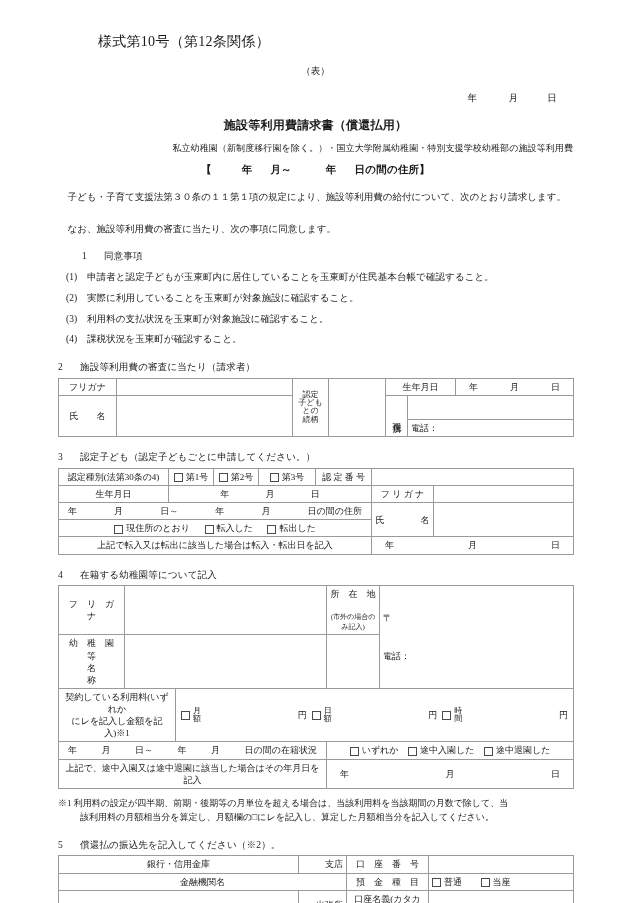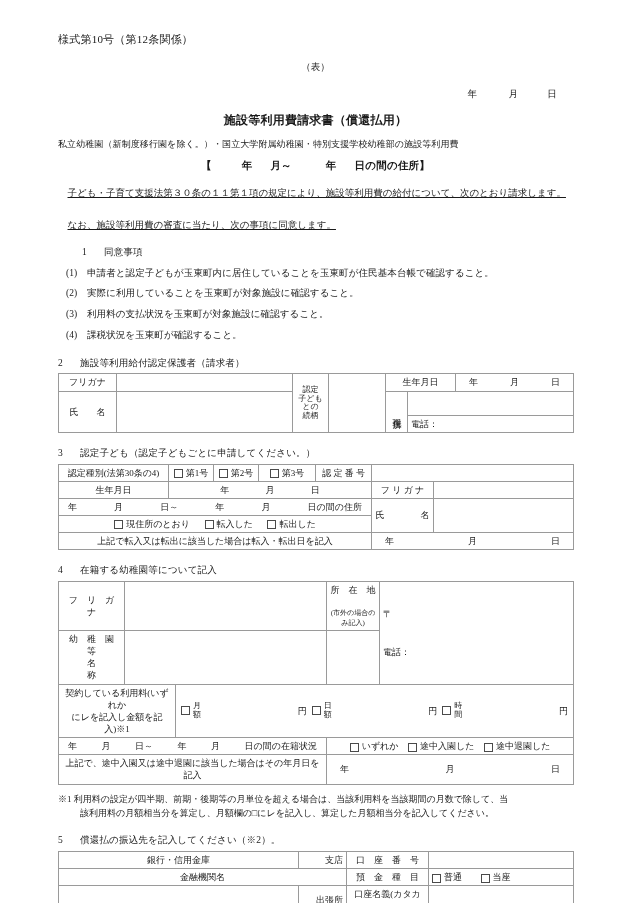--- a/index.html
+++ b/index.html
@@ -25,21 +25,21 @@
     box-sizing: border-box;
   }
   .inner {
     position: absolute;
     left: 58px;
     top: 32px;
     width: 515px;
   }
 
   
-  .form-no { font-size: 11px; letter-spacing: .02em; }
+  .form-no { font-size: 14px; letter-spacing: .02em; margin-left: 40px; }
   .omote {
     text-align: center;
     font-size: 9.5px;
     margin-top: 13px;
   }
   .date-line {
     text-align: right;
     font-size: 9.5px;
     margin-top: 13px;
     padding-right: 16px;
@@ -58,42 +58,41 @@
   .addressee .sama { display:inline-block; margin-left: 14px; }
 
   .doc-title {
     text-align: center;
     font-size: 12px;
     font-weight: bold;
     margin-top: 11px;
     letter-spacing: .02em;
   }
   .doc-sub {
-    text-align: left;
+    text-align: right;
     font-size: 9px;
     margin-top: 8px;
     letter-spacing: .01em;
   }
   .doc-period {
     text-align: center;
     font-size: 10.5px;
     font-weight: bold;
     margin-top: 7px;
     letter-spacing: .02em;
   }
   .doc-period .sp { display:inline-block; width: 30px; }
   .doc-period .sp-s { display:inline-block; width: 18px; }
   .doc-period .sp-m { display:inline-block; width: 34px; }
 
   .para {
     margin-top: 13px;
     font-size: 9.5px;
     line-height: 1.62;
     text-align: justify;
-    text-decoration: underline;
   }
   .para.indent { text-indent: 1em; }
 
   .sec-head {
     margin-top: 13px;
     font-size: 9.5px;
     letter-spacing: .02em;
     margin-left: 24px;
   }
   .sec-head .num { display:inline-block; width: 22px; }
@@ -216,21 +215,21 @@
 
   <div class="sec-head">
     <span class="num">1</span><span>同意事項</span>
   </div>
   <div class="agree-item">(1)　申請者と認定子どもが玉東町内に居住していることを玉東町が住民基本台帳で確認すること。</div>
   <div class="agree-item">(2)　実際に利用していることを玉東町が対象施設に確認すること。</div>
   <div class="agree-item">(3)　利用料の支払状況を玉東町が対象施設に確認すること。</div>
   <div class="agree-item">(4)　課税状況を玉東町が確認すること。</div>
 
   <div class="tbl-head">
-    <span class="num">2</span><span>施設等利用給付認定保護者（請求者）</span>
+    <span class="num">2</span><span>施設等利用費の審査に当たり（請求者）</span>
   </div>
 
   <table class="form">
     <colgroup>
       <col style="width:58px">
           <col style="width:176px">
           <col style="width:36px">
       <col style="width:57px">
           <col style="width:22px">
           <col style="width:48px">

